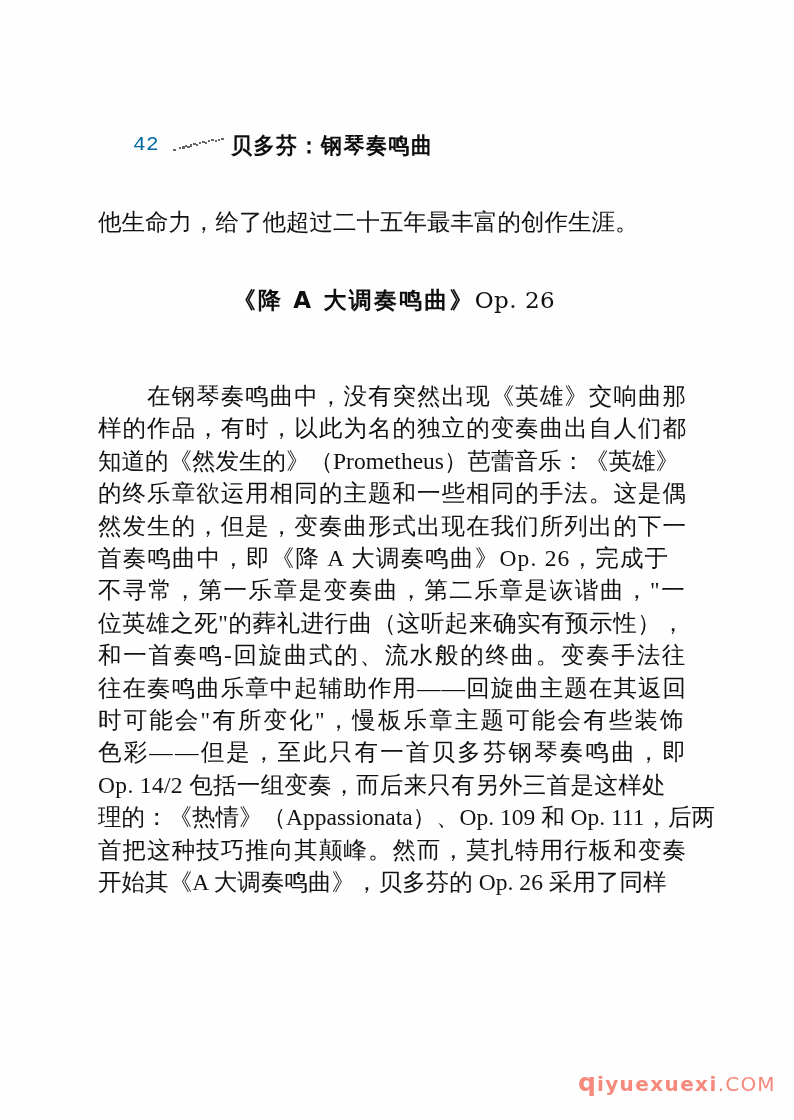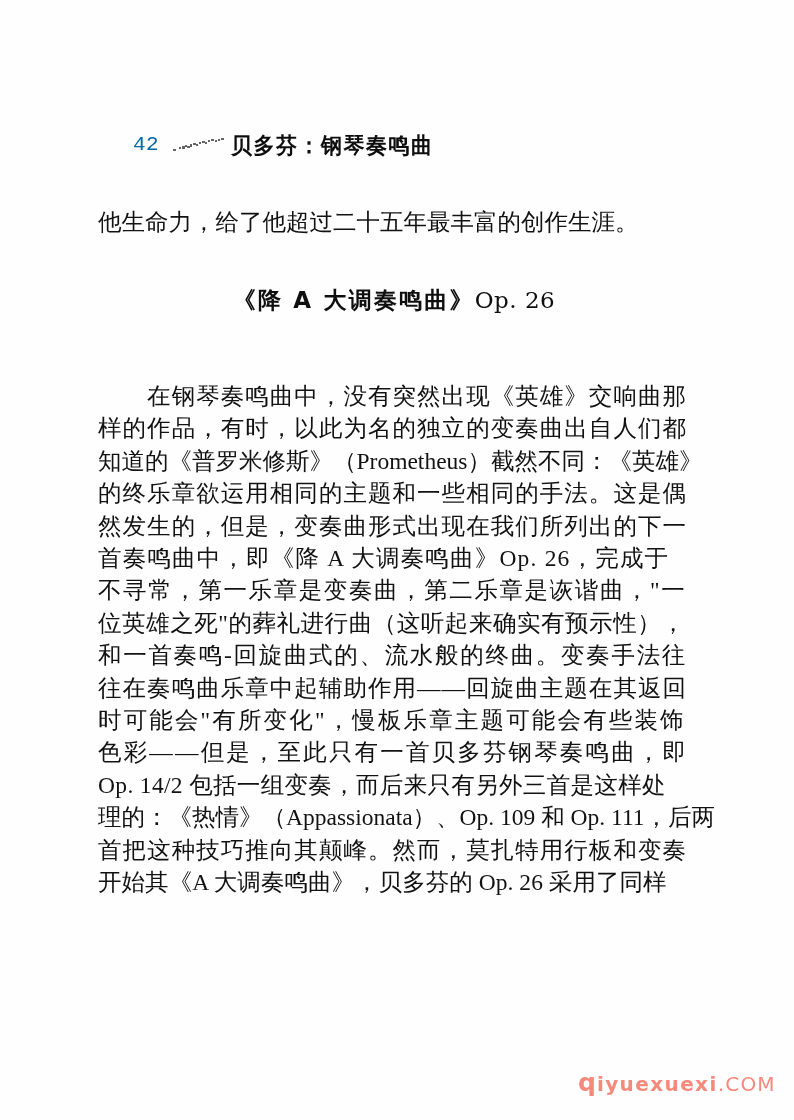--- a/index.html
+++ b/index.html
@@ -174,21 +174,21 @@
     <div class="line lead-line">他生命力，给了他超过二十五年最丰富的创作生涯。</div>
   </div>
 
   <div class="section-heading">
     <span>《降 A 大调奏鸣曲》</span><span class="op">Op. 26</span>
   </div>
 
   <div class="para">
     <div class="line" style="letter-spacing: 1.043px;">　　在钢琴奏鸣曲中，没有突然出现《英雄》交响曲那</div>
     <div class="line" style="letter-spacing: 1.043px;">样的作品，有时，以此为名的独立的变奏曲出自人们都</div>
-    <div class="line">知道的《普罗米修斯》（Prometheus）截然不同：《英雄》</div>
+    <div class="line">知道的《然发生的》（Prometheus）芭蕾音乐：《英雄》</div>
     <div class="line" style="letter-spacing: 1.043px;">的终乐章欲运用相同的主题和一些相同的手法。这是偶</div>
     <div class="line" style="letter-spacing: 1.043px;">然发生的，但是，变奏曲形式出现在我们所列出的下一</div>
     <div class="line" style="letter-spacing: 1.193px;">首奏鸣曲中，即《降 A 大调奏鸣曲》Op. 26，完成于</div>
     <div class="line" style="letter-spacing: 1.595px;">不寻常，第一乐章是变奏曲，第二乐章是诙谐曲，"一</div>
     <div class="line" style="letter-spacing: 0.549px;">位英雄之死"的葬礼进行曲（这听起来确实有预示性），</div>
     <div class="line" style="letter-spacing: 1.696px;">和一首奏鸣-回旋曲式的、流水般的终曲。变奏手法往</div>
     <div class="line" style="letter-spacing: 1.043px;">往在奏鸣曲乐章中起辅助作用——回旋曲主题在其返回</div>
     <div class="line" style="letter-spacing: 2.147px;">时可能会"有所变化"，慢板乐章主题可能会有些装饰</div>
     <div class="line" style="letter-spacing: 2.159px;">色彩——但是，至此只有一首贝多芬钢琴奏鸣曲，即</div>
     <div class="line" style="letter-spacing: 0.335px;">Op. 14/2 包括一组变奏，而后来只有另外三首是这样处</div>

